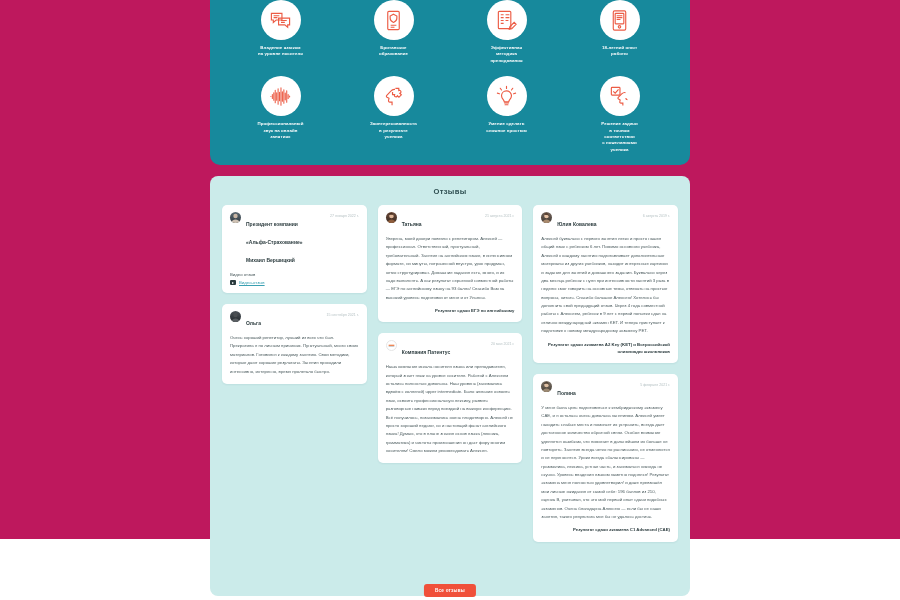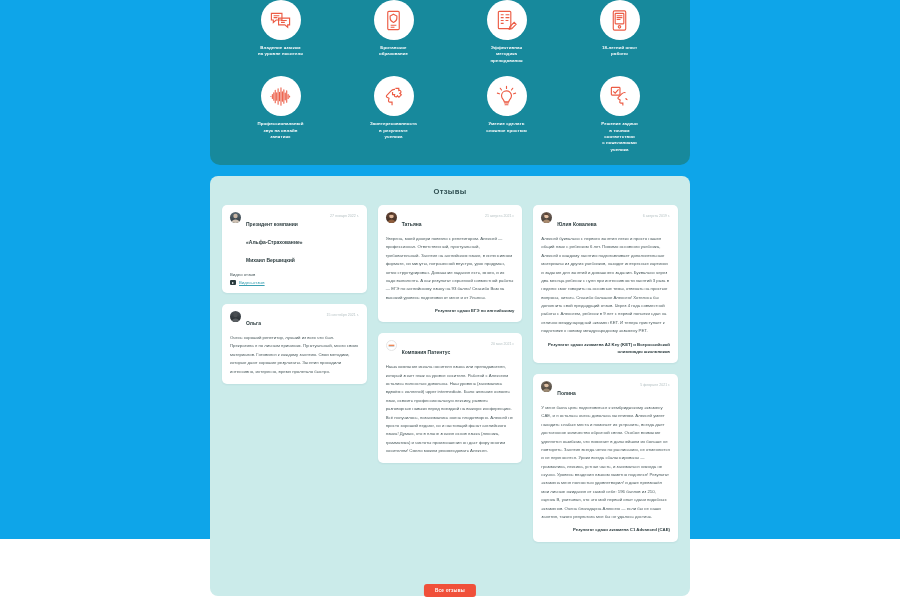--- a/index.html
+++ b/index.html
@@ -4,21 +4,21 @@
 <style>
   * { box-sizing: border-box; margin: 0; padding: 0; }
   html, body {
     width: 900px; height: 600px; overflow: hidden;
     background: #ffffff;
     font-family: "Liberation Sans", sans-serif;
   }
   .page {
     position: relative;
     width: 900px; height: 539px;
-    background: #0ea5e9;
+    background: #be185d;
   }
   
   .adv-block {
     position: absolute;
     left: 210px; top: -60px;
     width: 480px; height: 225px;
     background: #17899C;
     border-radius: 0 0 10px 10px;
     overflow: hidden;
   }

